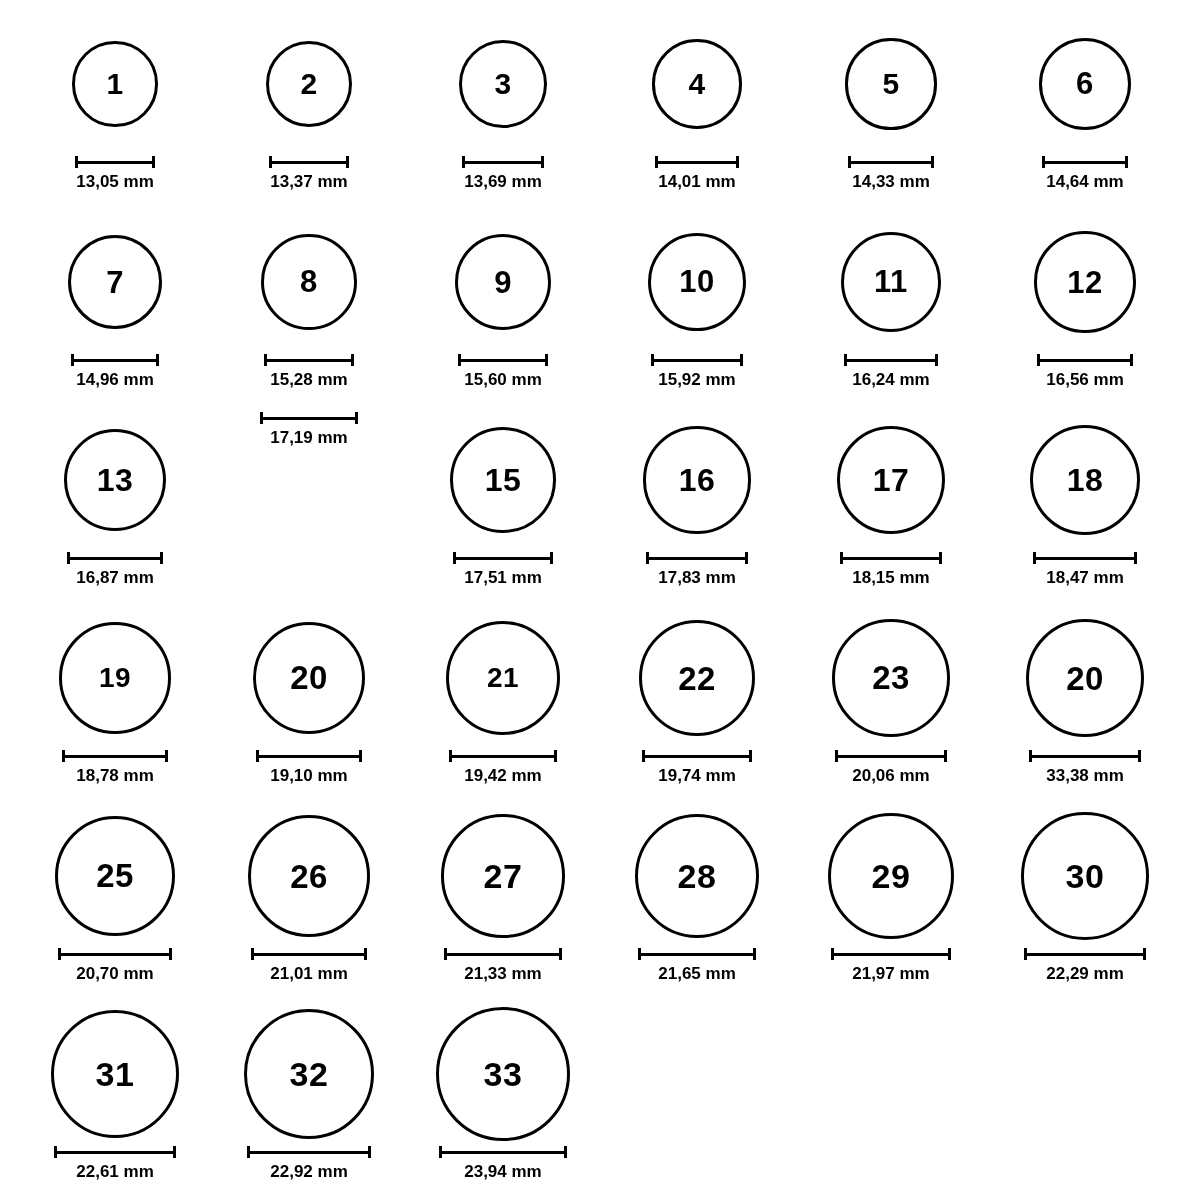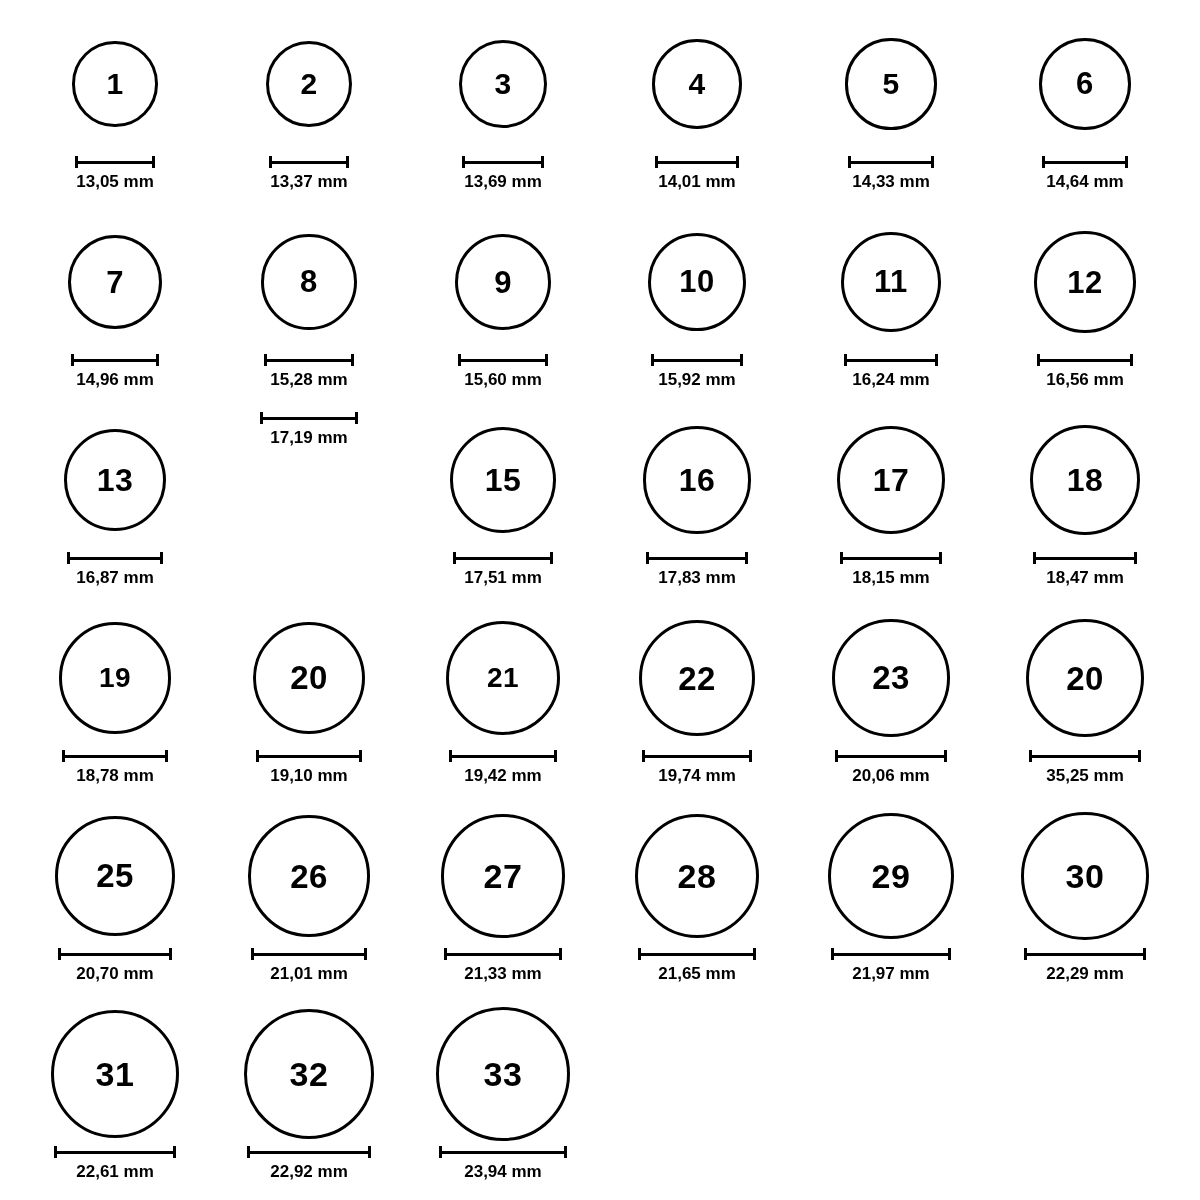--- a/index.html
+++ b/index.html
@@ -443,21 +443,21 @@
           <div class="circle" style="width: 118.729px; height: 118.729px;">
             <span style="font-size: 33px;">20</span>
           </div>
         </div>
         <div class="measure">
           <div class="ruler" style="width: 112.729px;">
             <div class="bar"></div>
             <div class="tick left"></div>
             <div class="tick right"></div>
           </div>
-          <div class="mm-label">35,25 mm</div>
+          <div class="mm-label">33,38 mm</div>
         </div>
       </div>
       <div class="cell">
         <div class="circle-wrap">
           <div class="circle" style="width: 120.185px; height: 120.185px;">
             <span style="font-size: 33px;">25</span>
           </div>
         </div>
         <div class="measure">
           <div class="ruler" style="width: 114.185px;">

